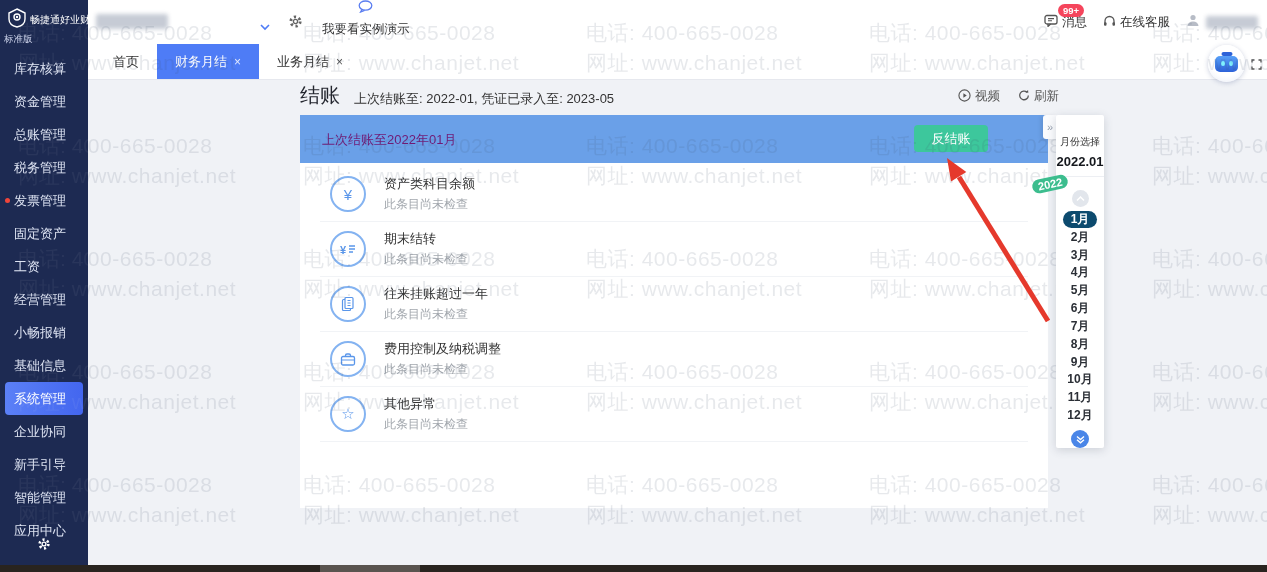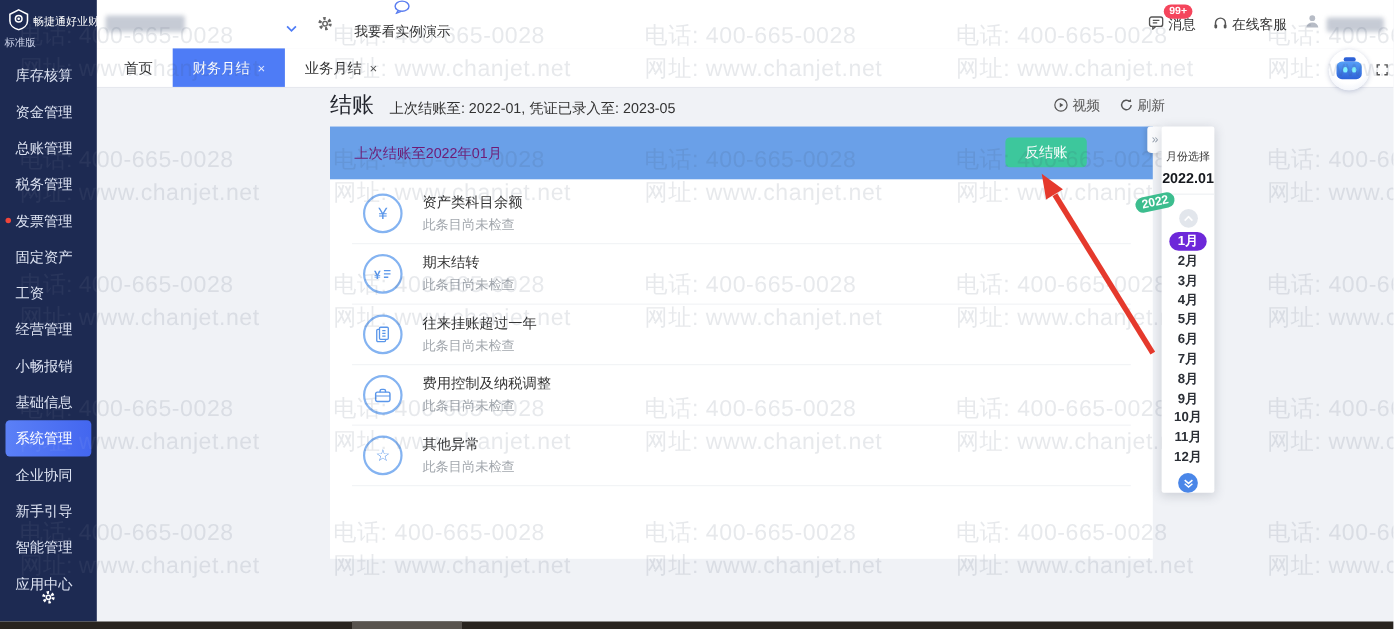--- a/index.html
+++ b/index.html
@@ -74,21 +74,21 @@
   .check-status{font-size:12px;color:#a2a7ad;}
 
   
   .month-panel{position:absolute;left:968px;top:36px;width:48px;height:333px;background:#fff;border-radius:2px;
                box-shadow:0 2px 10px rgba(60,70,90,.20);z-index:6;text-align:center;}
   .mp-title{font-size:10px;color:#333;padding-top:20px;}
   .mp-current{font-size:13px;font-weight:bold;color:#15181d;margin-top:5px;padding-bottom:7px;border-bottom:1px solid #edeff3;}
   .mp-up{margin:13px auto 0;width:17px;height:17px;border-radius:50%;background:#e2e6ec;display:flex;align-items:center;justify-content:center;cursor:pointer;}
   .months{margin:4px auto 0;height:213px;display:flex;flex-direction:column;justify-content:space-between;align-items:center;}
   .month{font-size:12px;font-weight:bold;color:#2b2f36;line-height:17px;width:34px;cursor:pointer;}
-  .month.selected{background:#6d28d9;color:#fff;border-radius:9px;}
+  .month.selected{background:#0c4a6e;color:#fff;border-radius:9px;}
   .mp-down{margin:6px auto 0;width:18px;height:18px;border-radius:50%;background:#4a86e8;display:flex;align-items:center;justify-content:center;cursor:pointer;}
   .collapse-tab{position:absolute;left:955px;top:36px;width:14px;height:24px;background:#fafbfd;border-radius:3px 0 0 3px;
                 color:#96a0ae;font-size:11px;line-height:24px;text-align:center;z-index:5;box-shadow:-2px 1px 4px rgba(0,0,0,.10);cursor:pointer;}
   .year-badge{position:absolute;left:944px;top:98px;background:#3cbd8e;color:#fff;font-size:11px;font-weight:bold;
               padding:1px 6px;border-radius:8px;transform:rotate(-12deg);z-index:7;}
   .arrow-svg{position:absolute;left:845px;top:66px;z-index:8;pointer-events:none;}
 
   
   .watermark-layer{position:absolute;left:88px;top:0;width:1179px;height:565px;overflow:hidden;pointer-events:none;z-index:5;}
   .wm-cell{position:absolute;color:rgba(62,76,102,0.125);font-size:21px;letter-spacing:.5px;white-space:nowrap;line-height:30px;}

